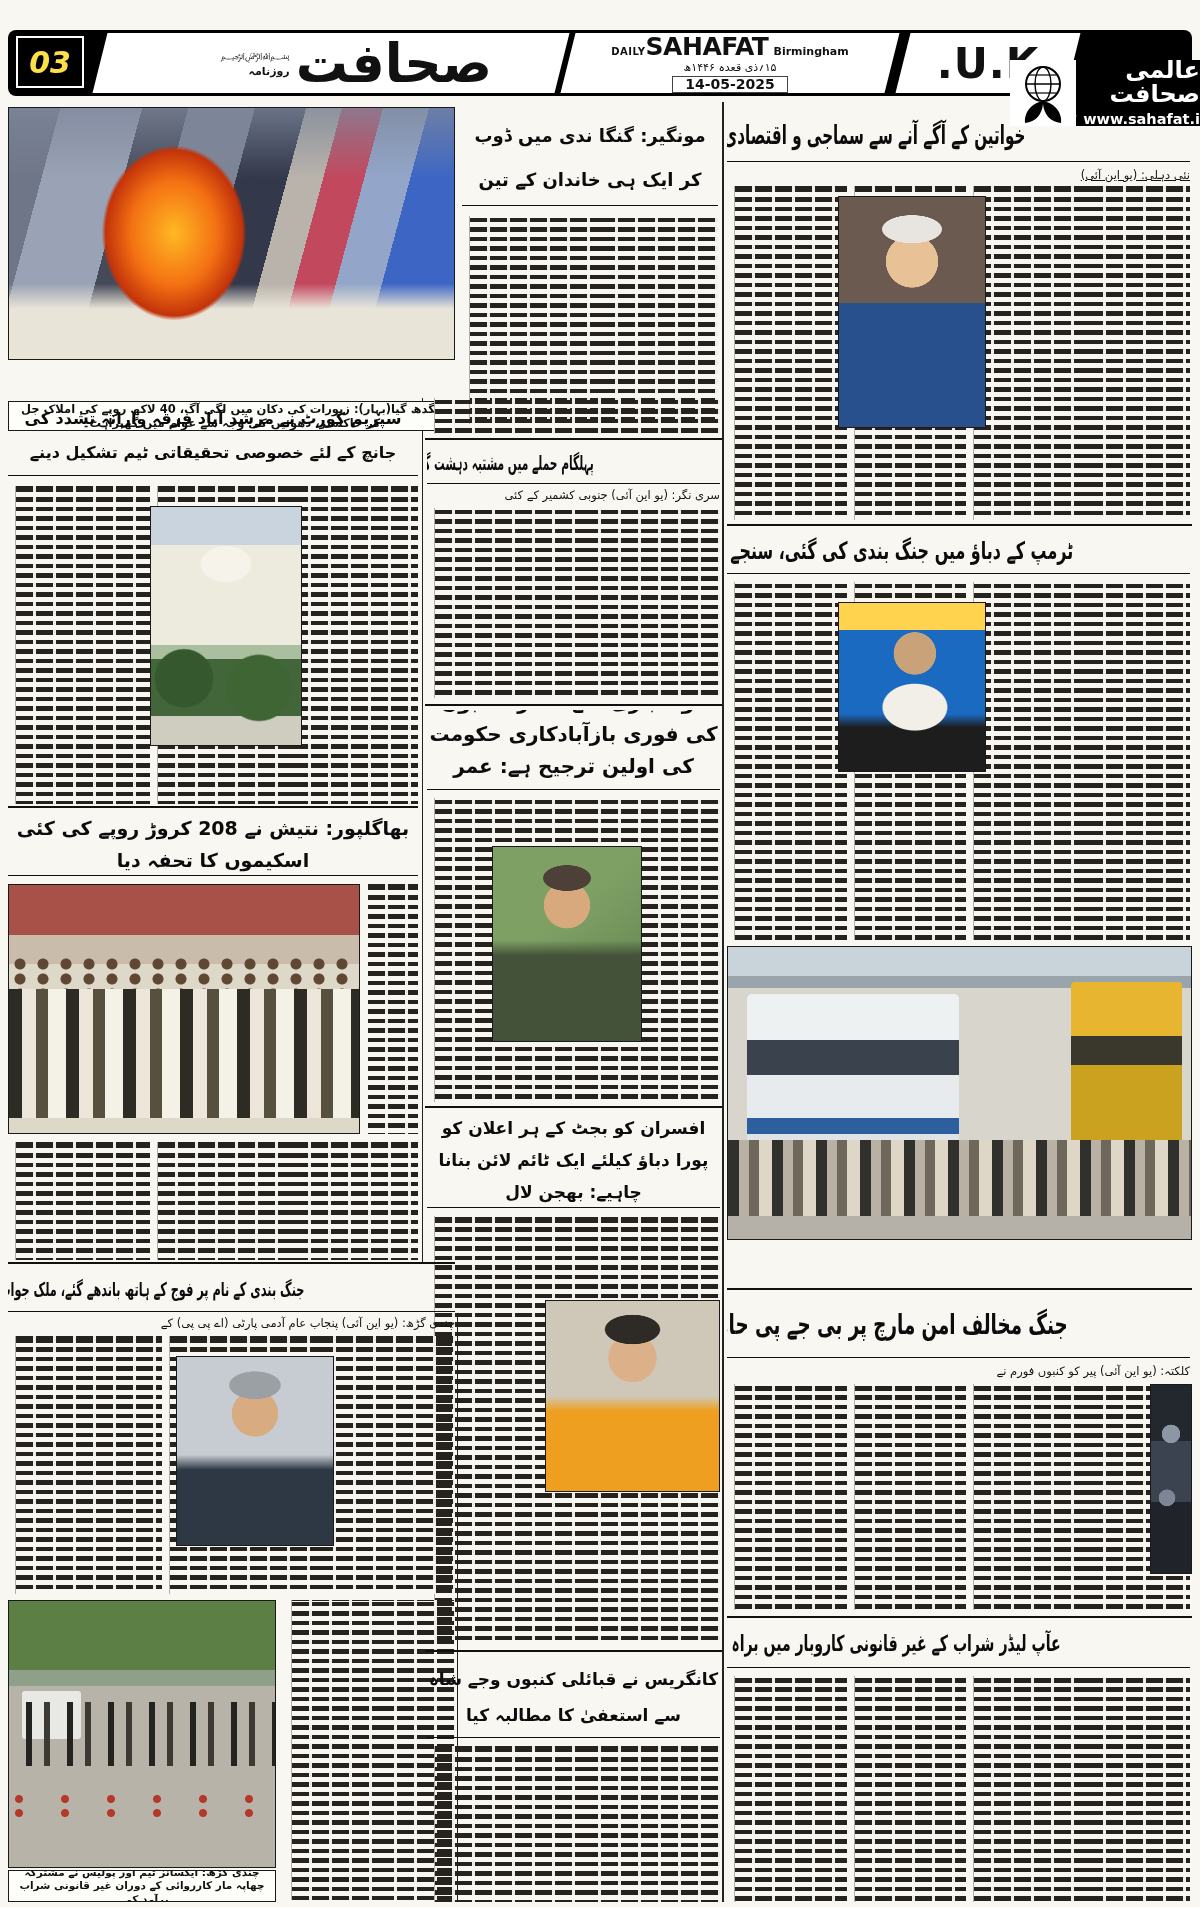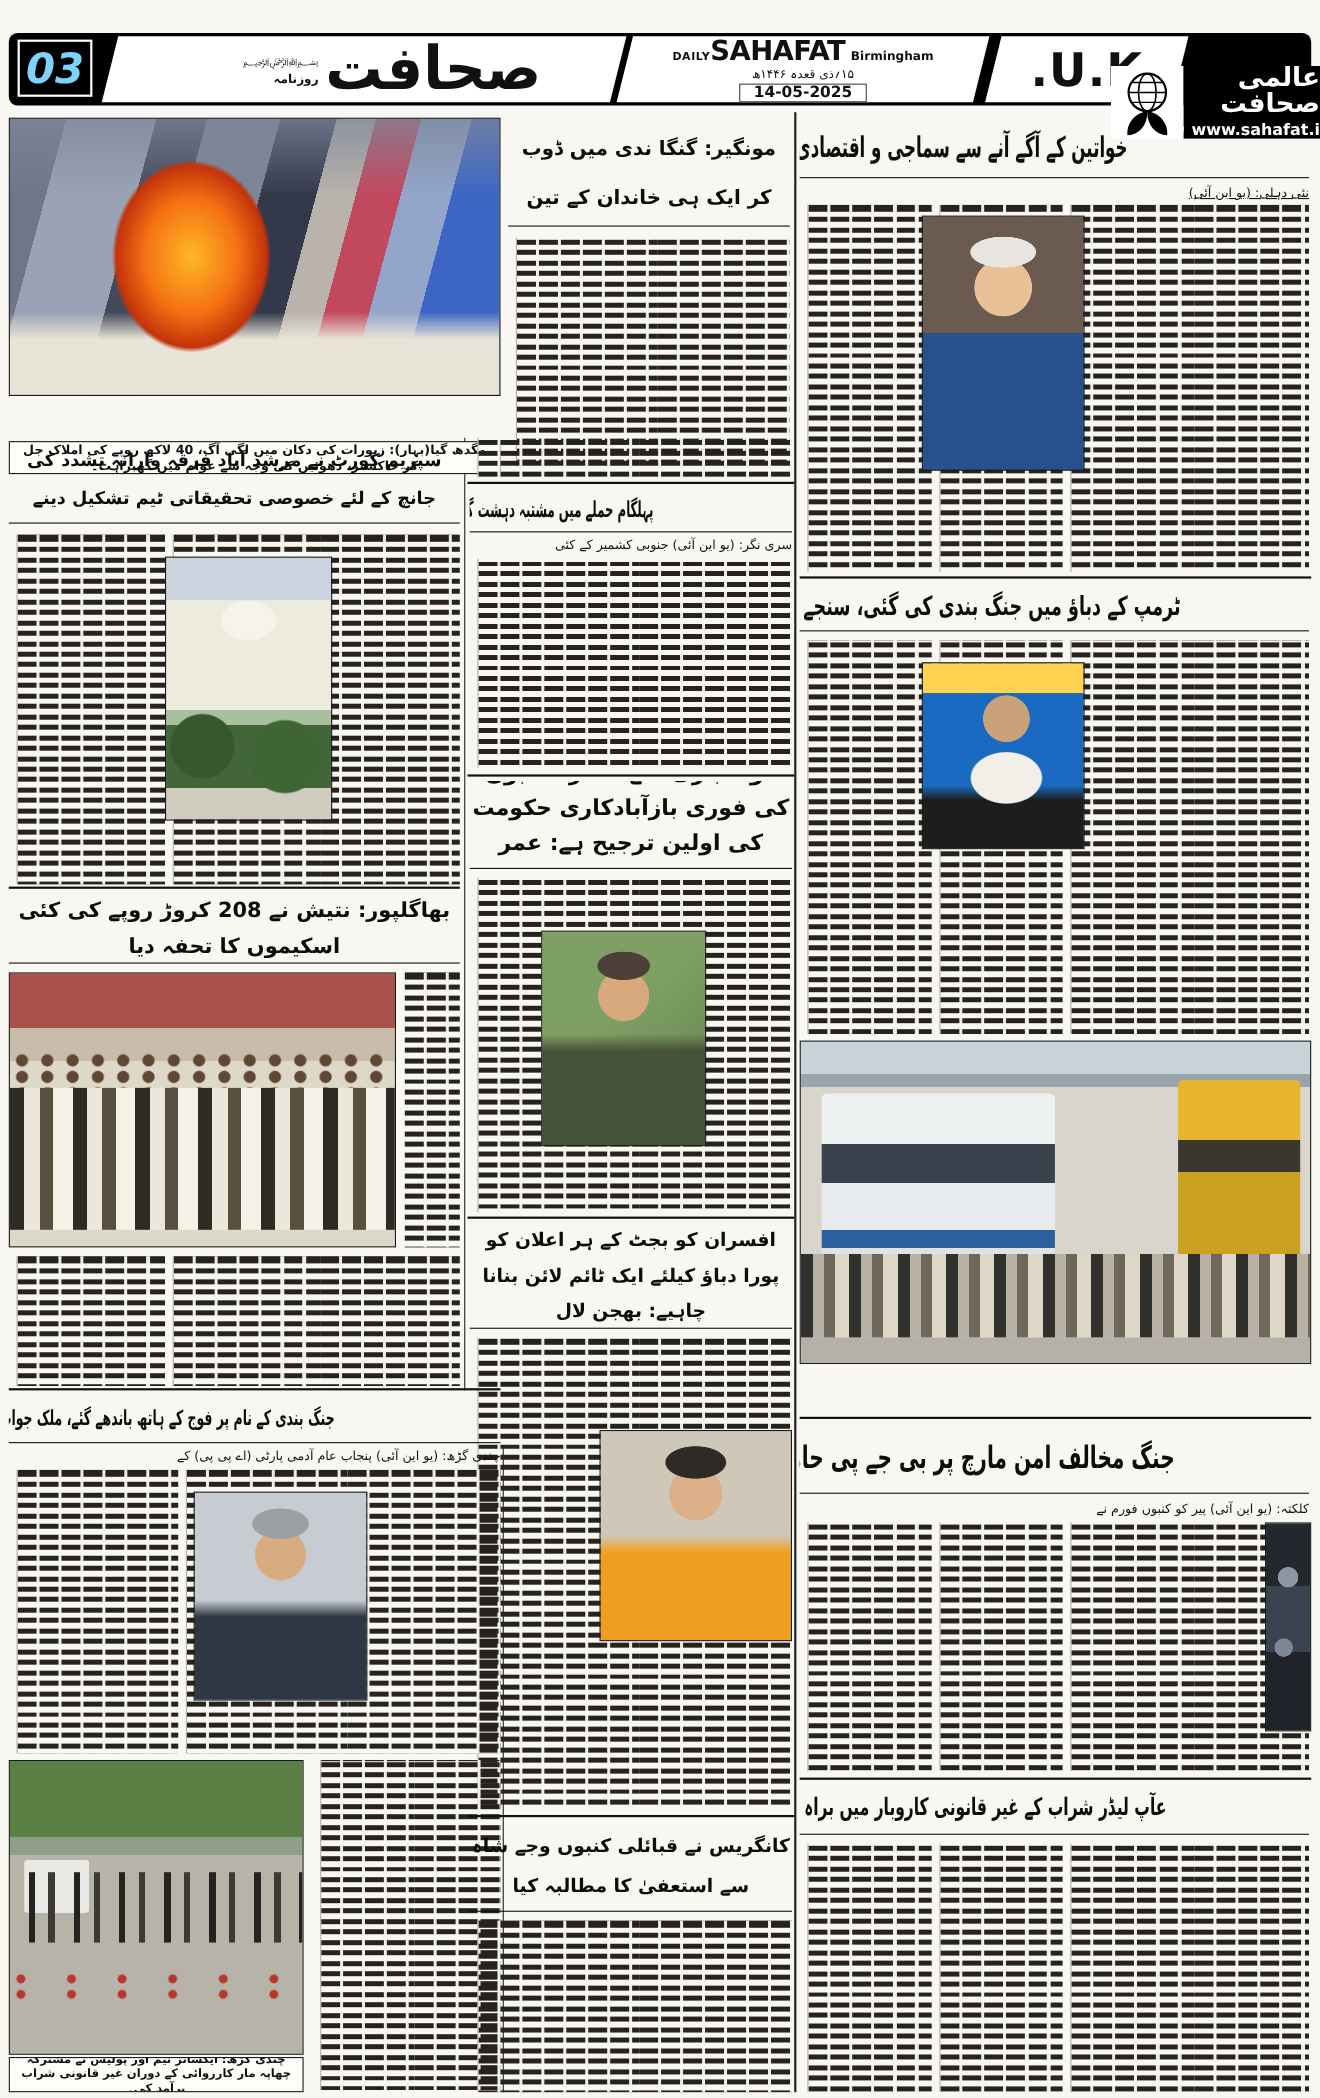--- a/index.html
+++ b/index.html
@@ -4,22 +4,22 @@
 <style>
   html,body{margin:0;padding:0;background:#e9e7e1;}
   .page{position:relative;width:1200px;height:1907px;background:#f8f7f2;margin:0 auto;
         font-family:"DejaVu Sans",sans-serif;color:#111;overflow:hidden;}
   .abs{position:absolute;box-sizing:border-box;}
   .rtl{direction:rtl;}
   
   .hdrbar{background:#000;border-radius:8px;}
   .panel{background:#fff;transform:skewX(-14deg);overflow:hidden;}
   .unskew{transform:skewX(14deg);width:100%;height:100%;display:flex;align-items:center;justify-content:center;}
-  .pagenum{border:2px solid #fff;background:#000;color:#7dd3fc;font-weight:bold;font-style:italic;
-           font-size:38px;display:flex;align-items:center;justify-content:center;}
+  .pagenum{border:2px solid #fff;background:#000;color:#fde047;font-weight:bold;font-style:italic;
+           font-size:30px;display:flex;align-items:center;justify-content:center;}
   .mast-urdu{font-size:52px;font-weight:bold;letter-spacing:-2px;line-height:1;transform:scaleY(1.05);}
   .mast-side{display:flex;flex-direction:column;align-items:flex-start;margin-right:6px;}
   .mast-basmala{font-size:9px;}
   .mast-roznama{font-size:11px;font-weight:bold;}
   .ctr{display:flex;flex-direction:column;align-items:center;justify-content:center;line-height:1.1;}
   .daily{font-size:10px;font-weight:bold;letter-spacing:.5px;}
   .sahafat{font-size:25px;font-weight:900;letter-spacing:-.5px;}
   .bham{font-size:11px;font-weight:bold;}
   .hijri{font-size:11px;margin-top:1px;}
   .datebox{border:1.5px solid #444;font-weight:bold;font-size:14px;padding:0 12px;margin-top:2px;background:#fff;}

